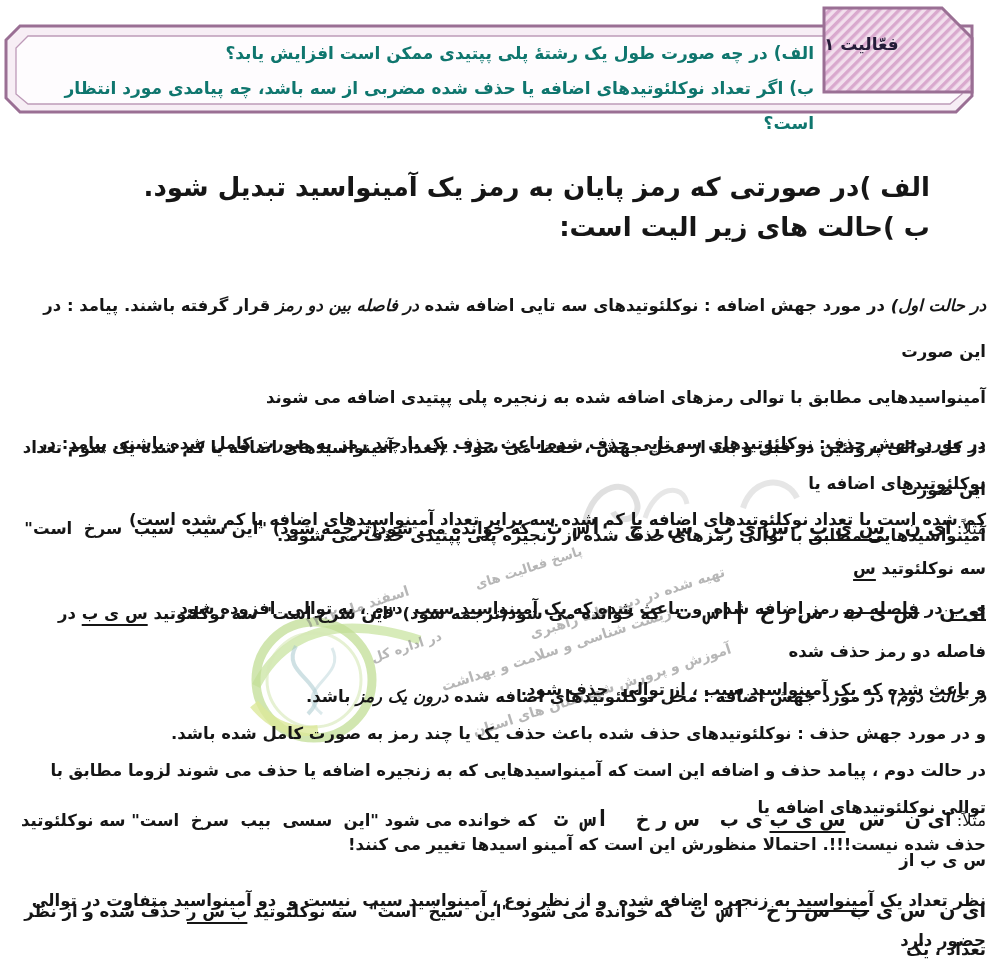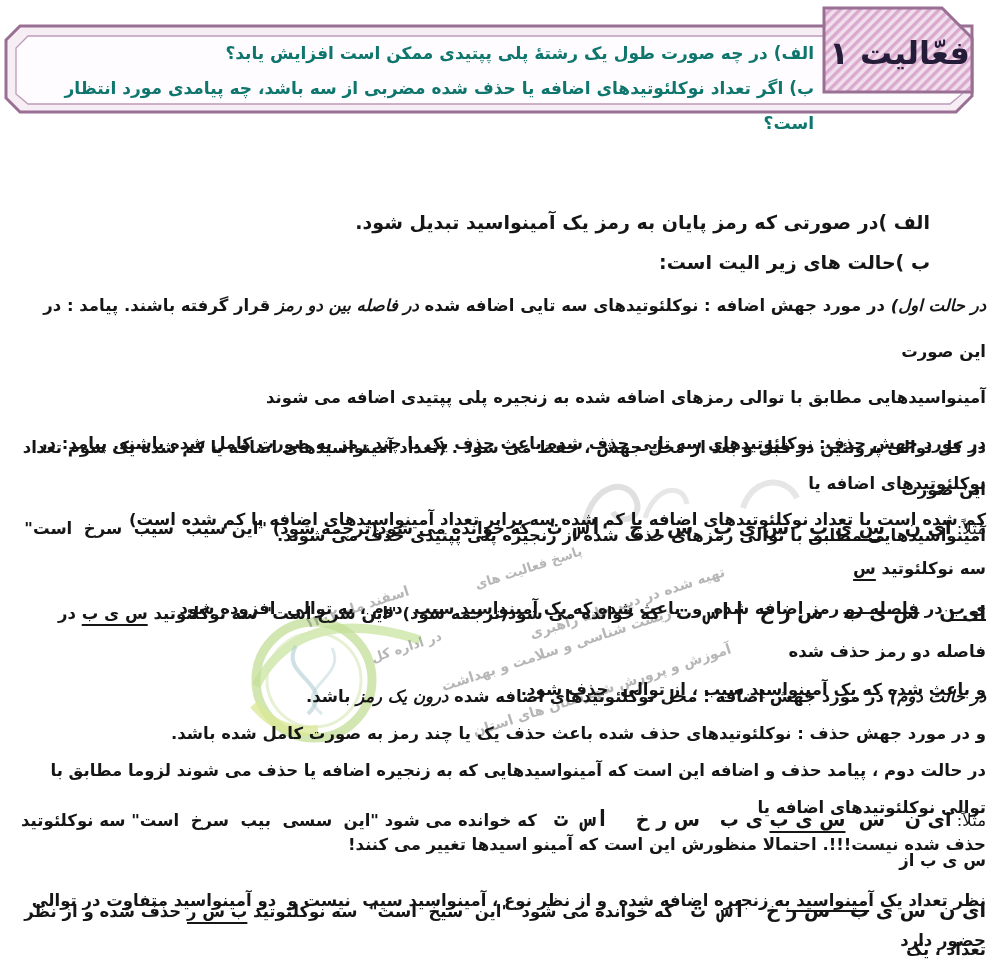--- a/index.html
+++ b/index.html
@@ -1,27 +1,27 @@
 <!DOCTYPE html>
 <html lang="fa" dir="rtl"><head>
 <meta charset="utf-8">
 <style>
   html,body{margin:0;padding:0;background:#fff;}
   .page{position:relative;width:1000px;height:966px;background:#ffffff;overflow:hidden;
         font-family:"DejaVu Sans",sans-serif;direction:rtl;color:#161616;}
   
   .banner-svg{position:absolute;left:4px;top:2px;}
-  .banner-label{position:absolute;left:824px;top:34px;width:146px;text-align:right;
-        font-size:32px;font-weight:700;color:#241c38;letter-spacing:0;}
+  .banner-label{position:absolute;left:824px;top:34px;width:146px;text-align:left;
+        font-size:17px;font-weight:700;color:#241c38;letter-spacing:0;}
   .banner-questions{position:absolute;right:186px;left:40px;top:36px;text-align:right;
         font-size:17px;font-weight:700;line-height:35px;color:#0f766e;}
   
   .para{position:absolute;right:14px;left:14px;font-weight:700;font-size:16.5px;
         text-align:right;white-space:pre-wrap;z-index:3;}
-  .ans{font-size:19px;margin-top:39px;}
+  .ans{font-size:26px;}
   #ansA{top:172px;right:70px;left:60px;}
   #ansB{top:212px;right:70px;left:60px;}
   #case1{top:283px;line-height:46px;}
   #conservation{top:430px;line-height:36px;}
   #example1{top:507px;line-height:40px;}
   #example2{top:593px;line-height:38px;}
   #case2{top:678px;line-height:37px;}
   #example3{top:799px;line-height:40px;}
   #example4{top:891px;line-height:38px;}
   

